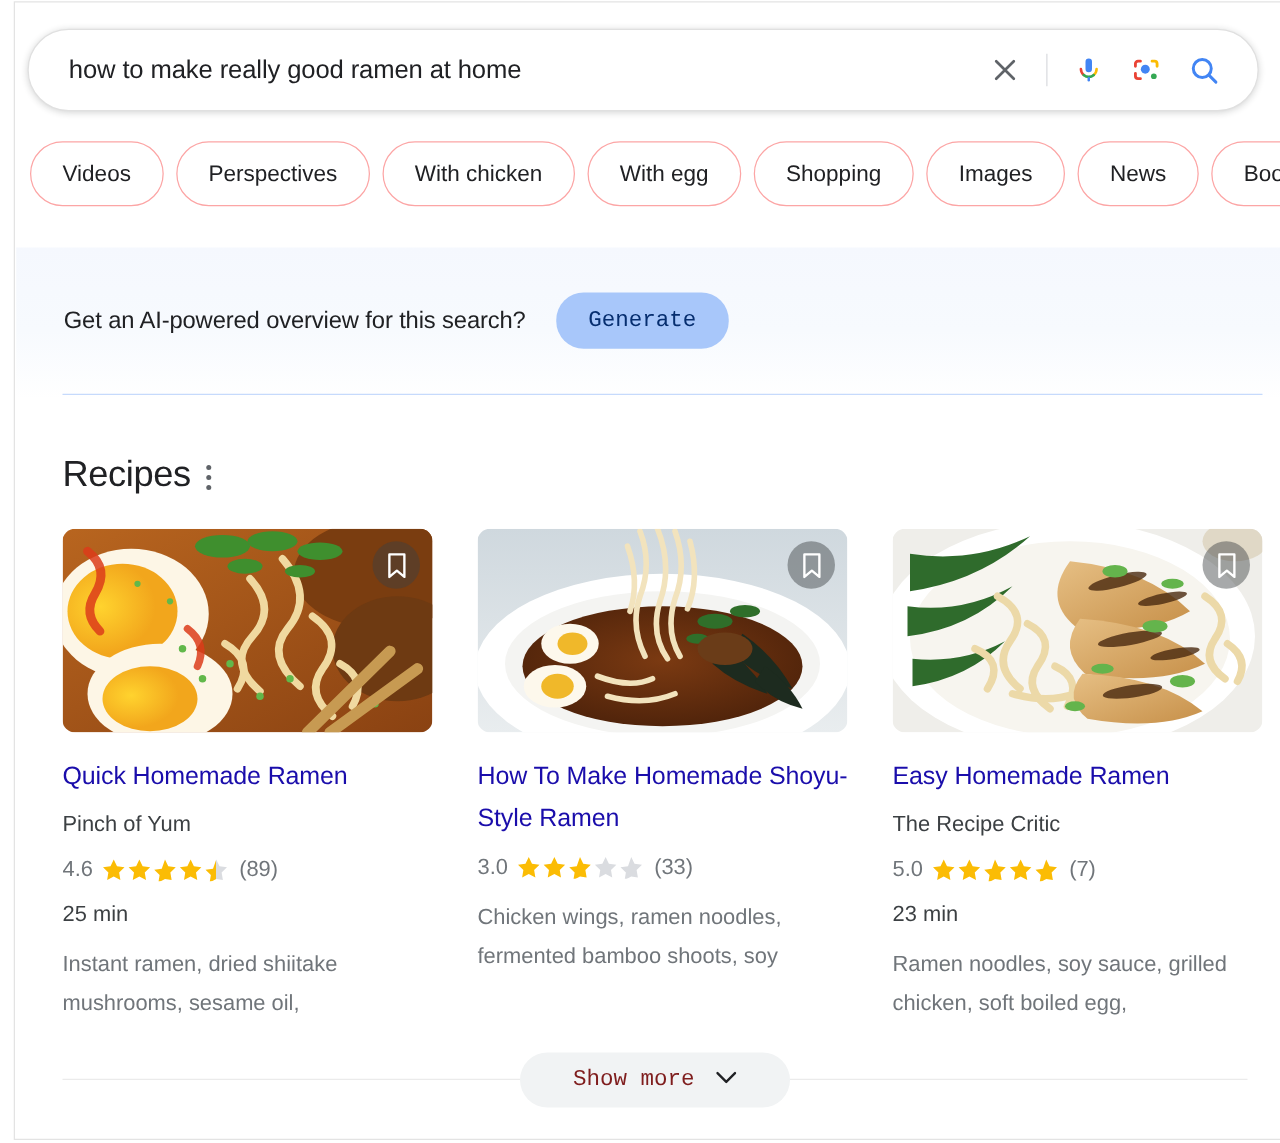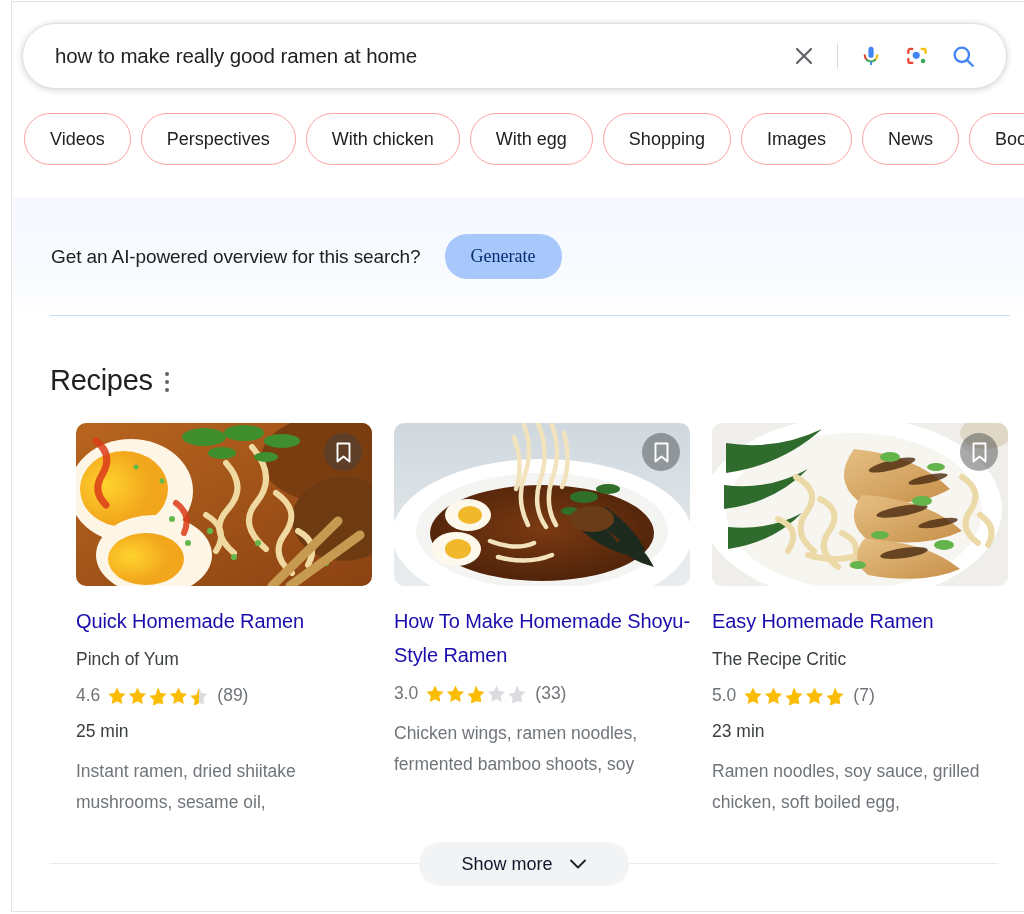--- a/index.html
+++ b/index.html
@@ -128,21 +128,21 @@
     color: #202124;
     letter-spacing: -0.1px;
   }
   .generate-btn {
     background: #a8c7fa;
     color: #062e6f;
     border: none;
     border-radius: 22px;
     height: 45px;
     padding: 0 26px;
-    font-family: Liberation Serif, serif;
+    font-family: Liberation Mono, monospace;
     font-size: 18px;
     cursor: pointer;
     display: flex;
     align-items: center;
   }
   .ai-divider {
     position: absolute;
     left: 38px;
     top: 313px;
     width: 960px;
@@ -180,22 +180,21 @@
     background: #5f6368;
     display: block;
   }
 
   .cards {
     position: absolute;
     left: 38px;
     top: 421px;
     width: 948px;
     display: flex;
-    gap: 22px;
-    margin-left: 26px;
+    gap: 36px;
   }
   .card {
     width: 296px;
     flex: 0 0 auto;
   }
   .card-img {
     position: relative;
     width: 296px;
     height: 163px;
     border-radius: 10px;
@@ -273,23 +272,23 @@
   .showmore-btn {
     position: relative;
     background: #f1f3f4;
     border: none;
     border-radius: 22px;
     height: 44px;
     padding: 0 42px;
     display: flex;
     align-items: center;
     gap: 16px;
-    font-family: Liberation Sans, sans-serif;
+    font-family: Liberation Mono, monospace;
     font-size: 18px;
-    color: #0f172a;
+    color: #7f1d1d;
     cursor: pointer;
   }
 </style>
 </head>
 <body>
 
 <div class="page-frame">
 
   <div class="searchbar-wrap">
     <div class="searchbar">

